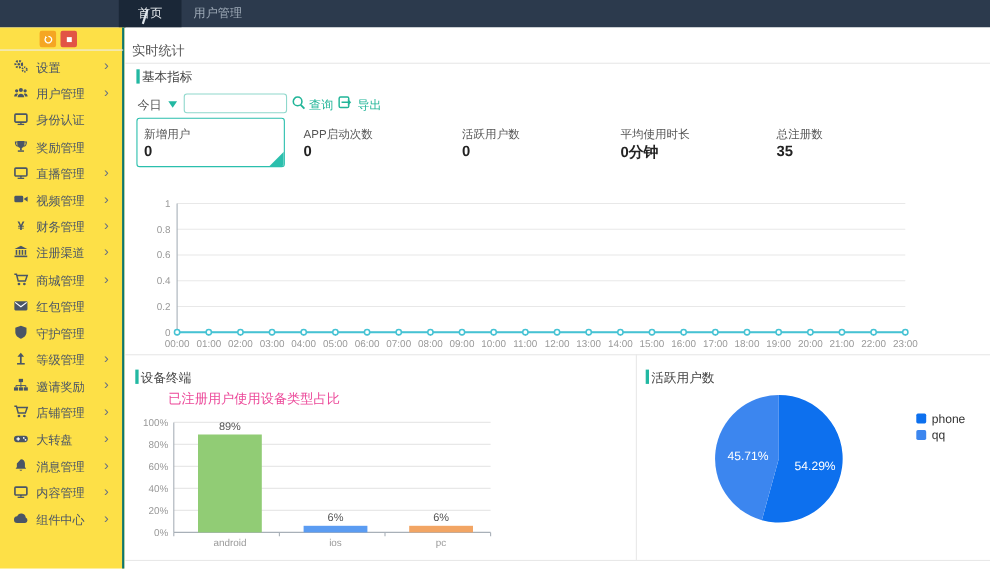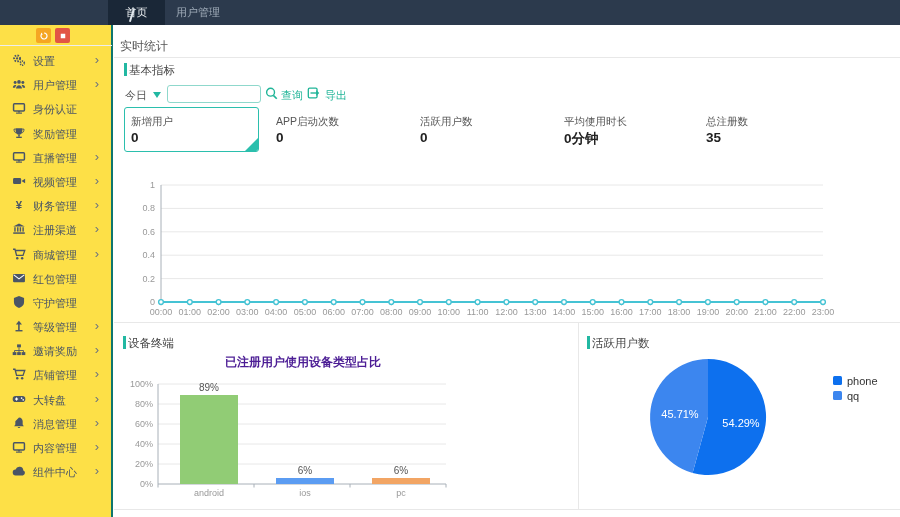--- a/index.html
+++ b/index.html
@@ -30,21 +30,21 @@
 #statbox{position:absolute;left:10px;top:82px;width:135px;height:45px;border:1px solid #2bbfad;border-radius:3px;overflow:hidden}
 #statbox .tri{position:absolute;right:0;bottom:0;width:0;height:0;border-left:13px solid transparent;border-bottom:13px solid #2bbfad}
 .slab{position:absolute;font-size:10.5px;color:#555}
 .sval{position:absolute;font-size:13.5px;font-weight:bold;color:#222}
 #linechart{position:absolute;left:0;top:145px}
 .axl{font-size:9px;fill:#999}
 .blab{font-size:10px;fill:#555}
 #hr2{position:absolute;left:0;top:297px;width:786px;border-top:1px solid #e8e8e8}
 #vdiv{position:absolute;left:464px;top:297px;width:1px;height:188px;background:#e8e8e8}
 #hr3{position:absolute;left:0;top:484px;width:786px;border-top:1px solid #e8e8e8}
-#btitle{position:absolute;left:39px;top:329px;width:300px;text-align:center;font-size:12px;font-weight:bold;color:#4c1d95}
+#btitle{position:absolute;left:39px;top:329px;width:300px;font-size:12px;font-weight:normal;color:#ec4899}
 #barchart{position:absolute;left:0;top:350px}
 #piechart{position:absolute;left:469px;top:305px}
 </style></head>
 <body>
 <div id="app">
 <div id="topbar">
       <div id="tab1">首页</div>
       <div id="tab2">用户管理</div>
       <div id="cursor"></div>
     </div>

